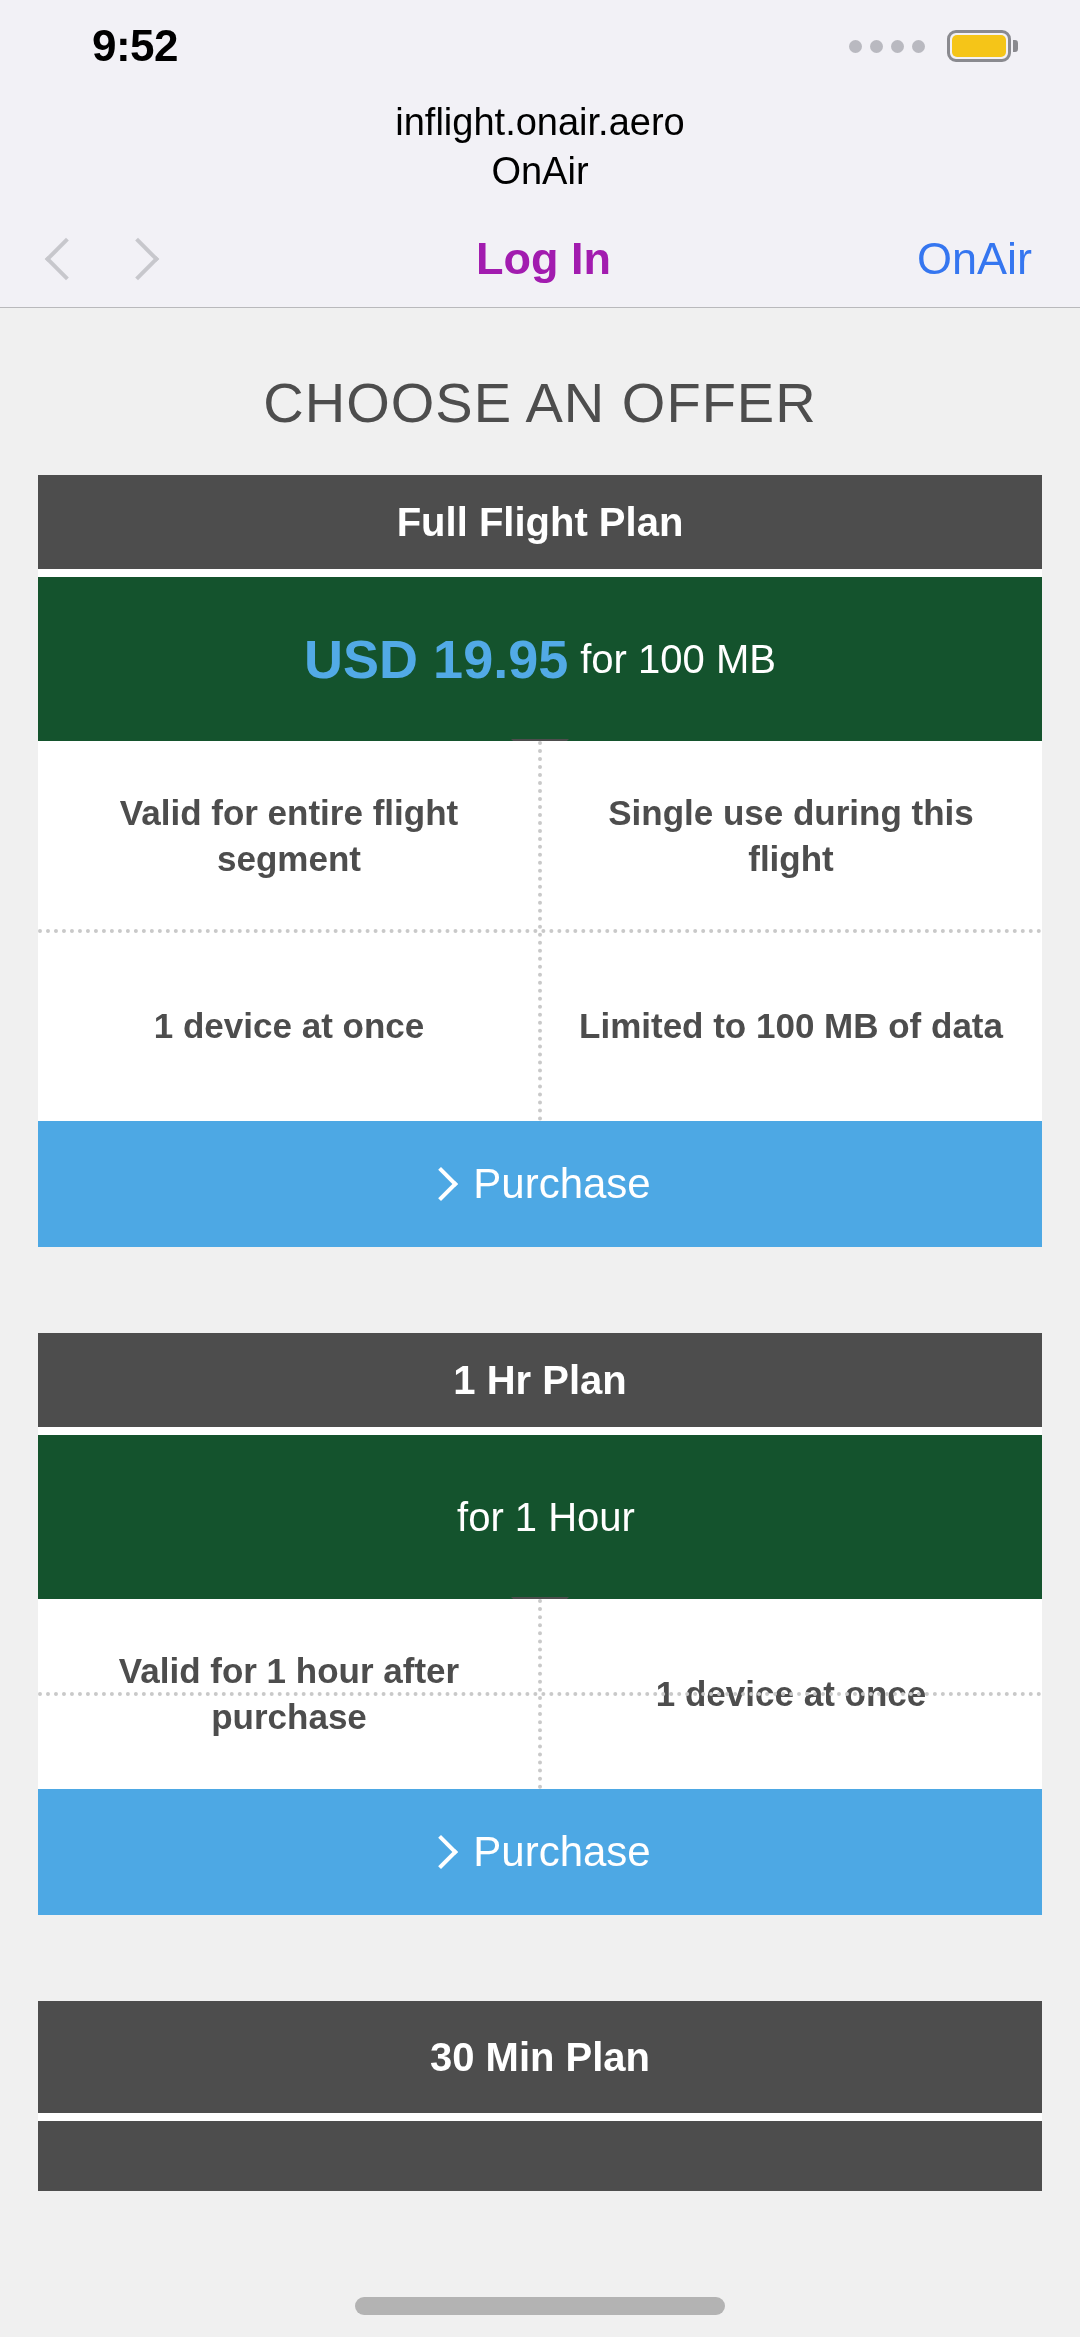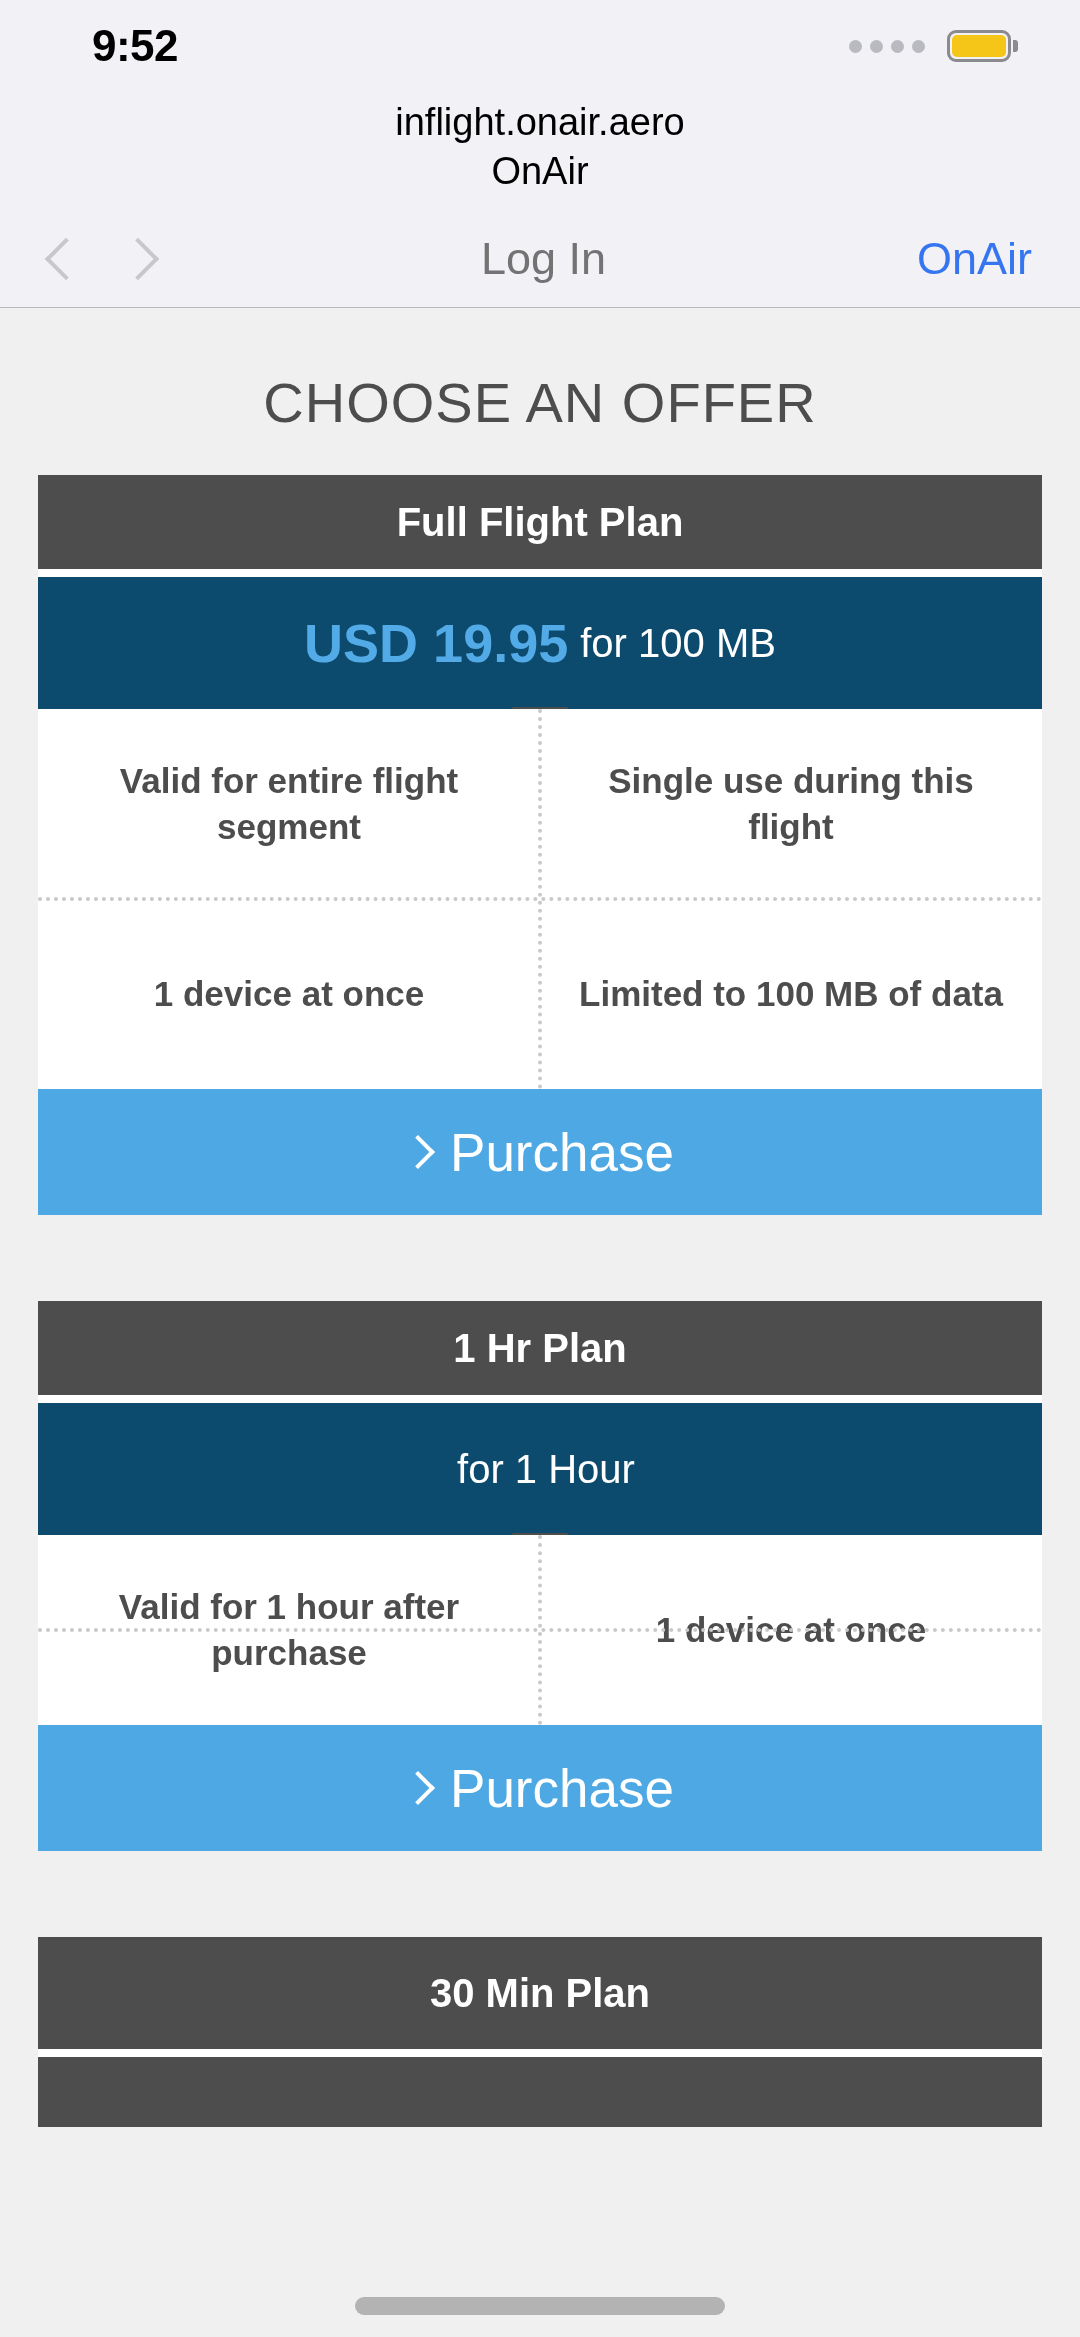--- a/index.html
+++ b/index.html
@@ -50,21 +50,21 @@
   .chev::before {
     content:""; position:absolute; top:50%; left:50%;
     width:26px; height:26px;
     border-top:4px solid #c7c7cc; border-right:4px solid #c7c7cc;
     transform-origin:center;
   }
   .chev.back::before { transform:translate(-40%,-50%) rotate(-135deg); }
   .chev.fwd::before  { transform:translate(-60%,-50%) rotate(45deg); }
   .nav-title {
     position:absolute; left:7px; right:0; text-align:center;
-    font-size:45px; font-weight:400; color:#737373;
+    font-size:45px; font-weight:700; color:#a21caf;
   }
   .nav-cancel {
     margin-left:auto; font-size:45px; color:#3576f0; position:relative; z-index:2;
   }
 
   
   .content { padding:0 38px; }
   .page-title {
     text-align:center; font-size:56px; color:#4d4d4d;
     letter-spacing:1px; font-weight:400;
@@ -73,22 +73,22 @@
 
   .card { margin-bottom:86px; }
   .card-head {
     background:#4d4d4d; color:#fff;
     height:94px; display:flex; align-items:center; justify-content:center;
     font-size:40px; font-weight:700;
   }
   .card-gap { height:8px; background:#ffffff; }
 
   .price-band {
-    background:#0c4a6e; position:relative;
-    height:132px; display:flex; align-items:center; justify-content:center;
+    background:#14532d; position:relative;
+    height:164px; display:flex; align-items:center; justify-content:center;
   }
   .price-band .amount { color:#52aae6; font-size:54px; font-weight:700; }
   .price-band .unit { color:#ffffff; font-size:40px; font-weight:400; margin-left:12px; }
   .notch {
     position:absolute; left:50%; bottom:-26px; transform:translateX(-50%);
     width:0; height:0;
     border-left:29px solid transparent; border-right:29px solid transparent;
     border-top:28px solid #4d4d4d;
   }
 
@@ -106,21 +106,21 @@
     border-left:4px dotted #c9c9c9; transform:translateX(-50%);
   }
   .features::after {
     content:""; position:absolute; left:0; right:0; top:50%; height:0;
     border-top:4px dotted #c9c9c9; transform:translateY(-50%);
   }
 
   .purchase {
     background:#4da8e4; height:126px;
     display:flex; align-items:center; justify-content:center; gap:26px;
-    color:#fff; font-size:53px;
+    color:#fff; font-size:42px;
   }
   .purchase .pchev {
     width:18px; height:30px; position:relative; display:inline-block;
   }
   .purchase .pchev::before {
     content:""; position:absolute; top:50%; left:0;
     width:20px; height:20px;
     border-top:4px solid #fff; border-right:4px solid #fff;
     transform:translateY(-50%) rotate(45deg);
   }

